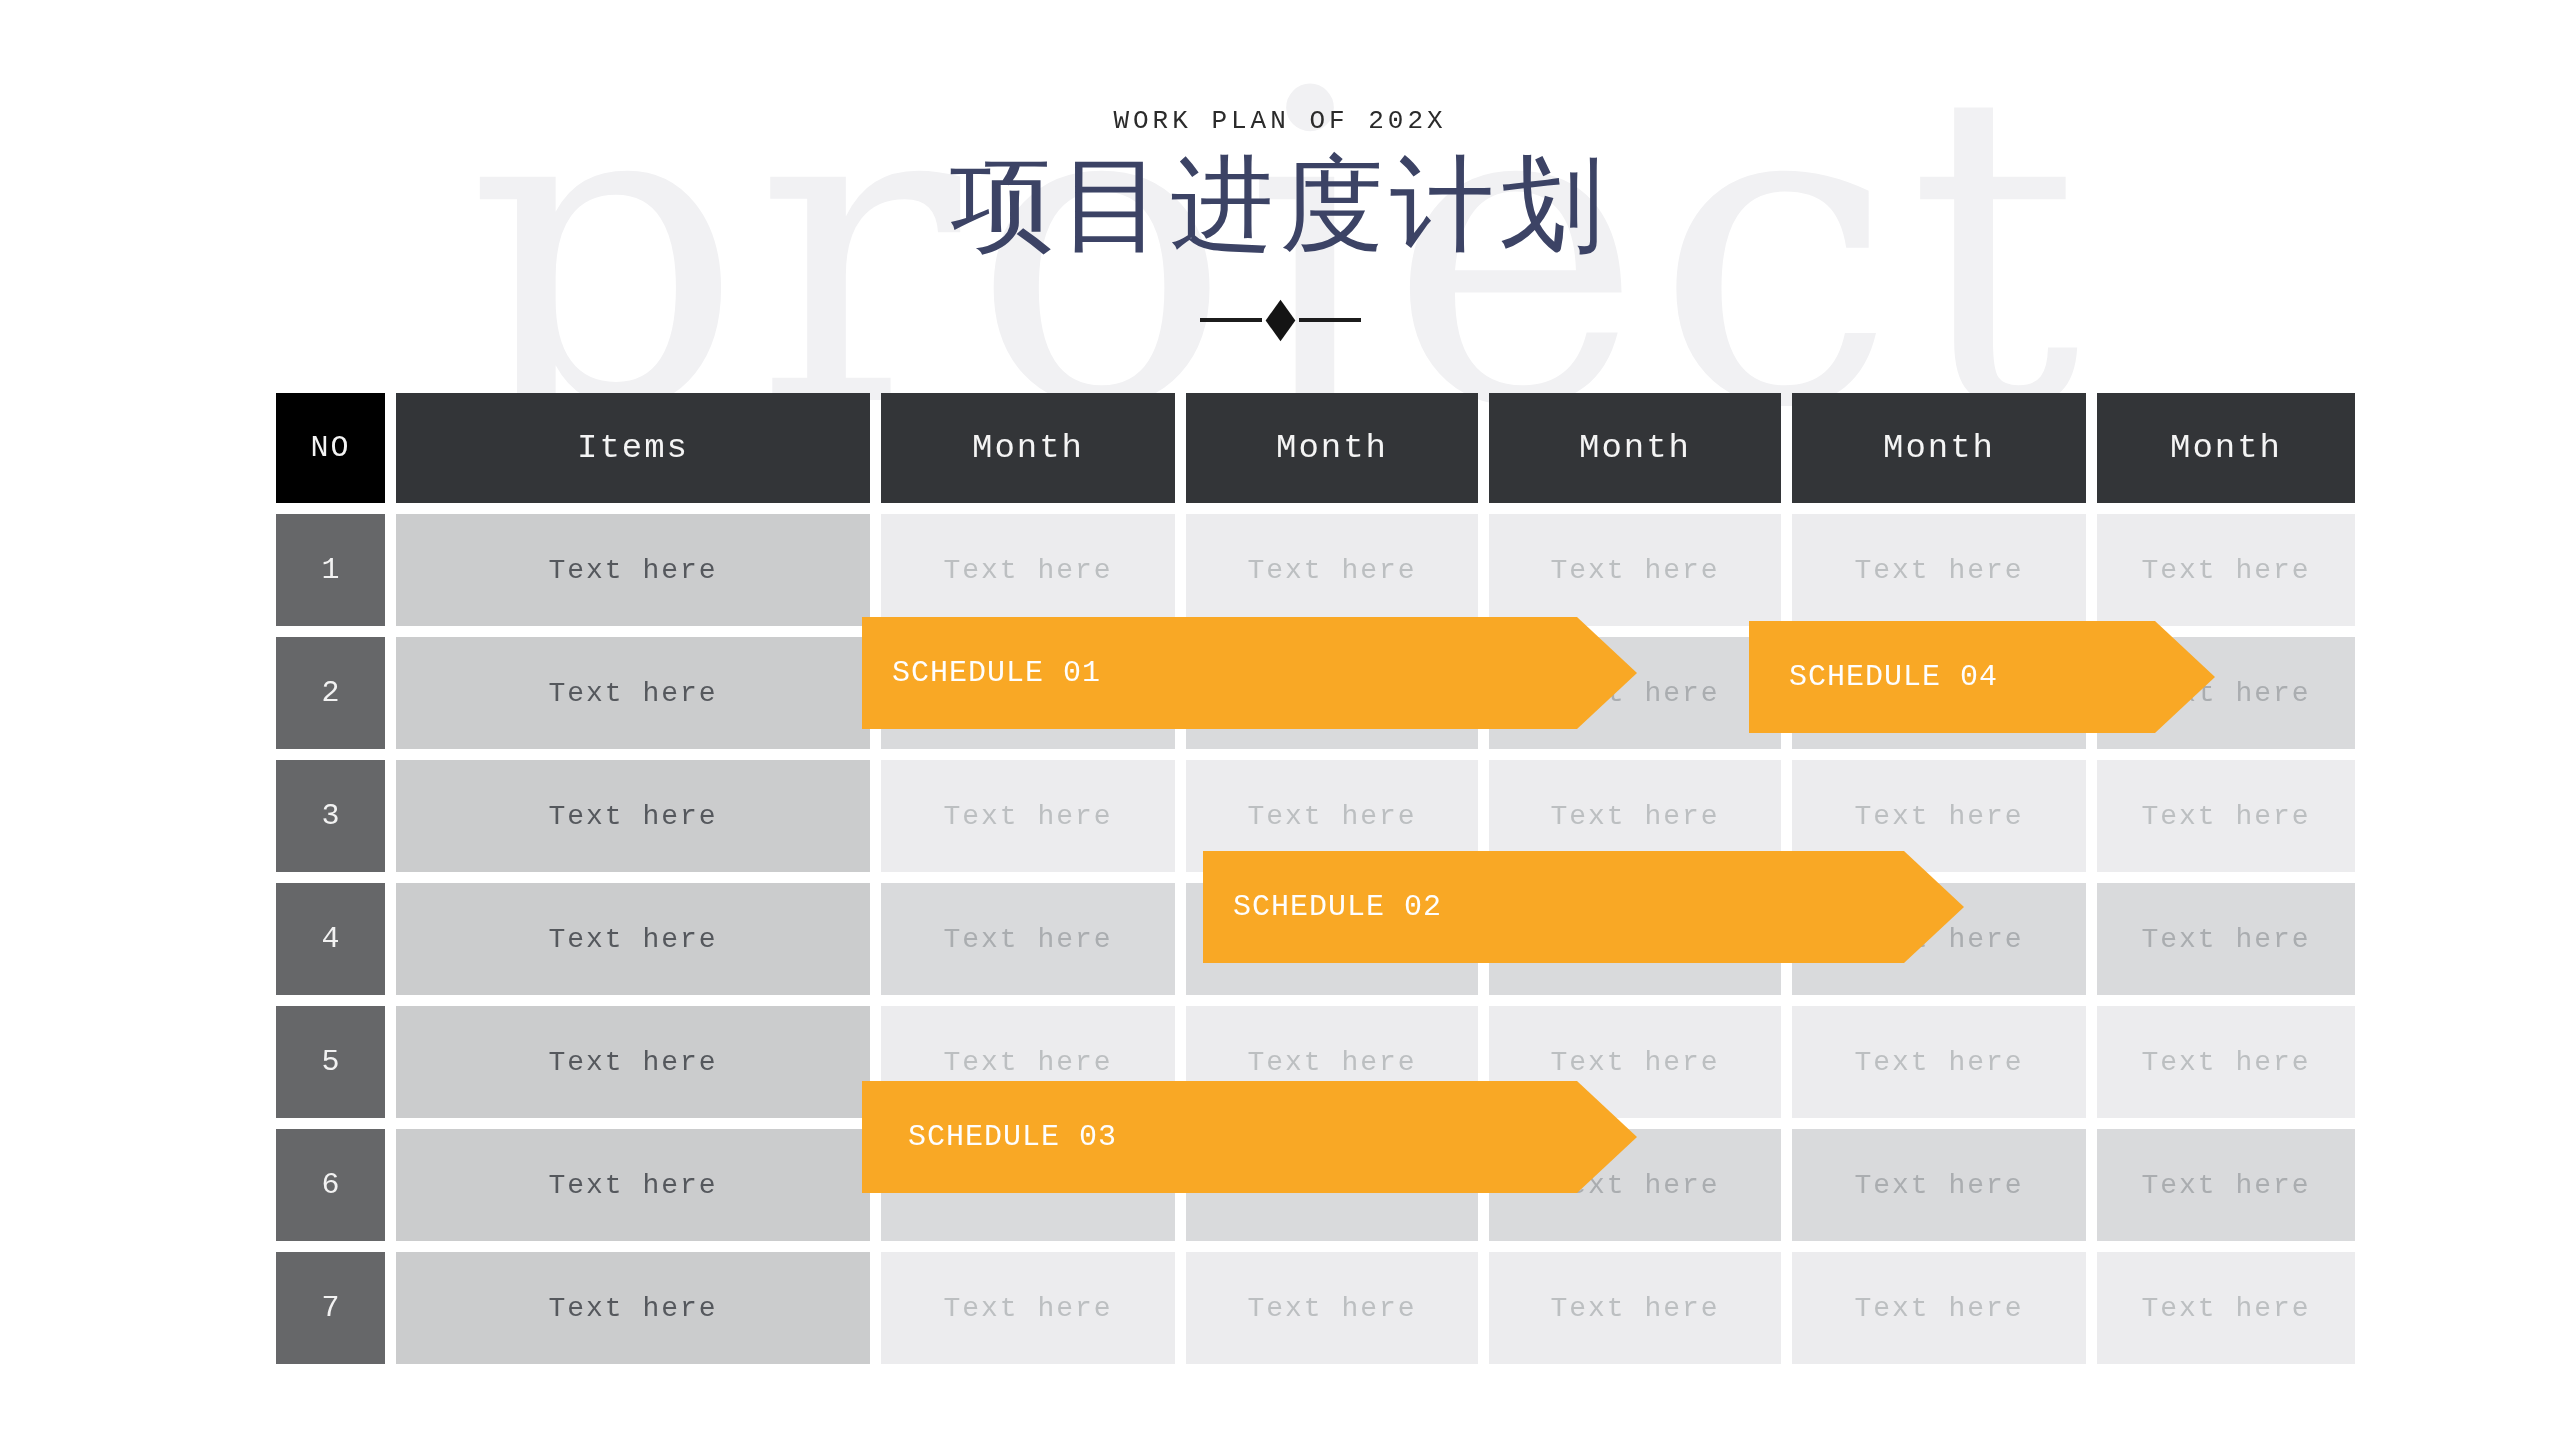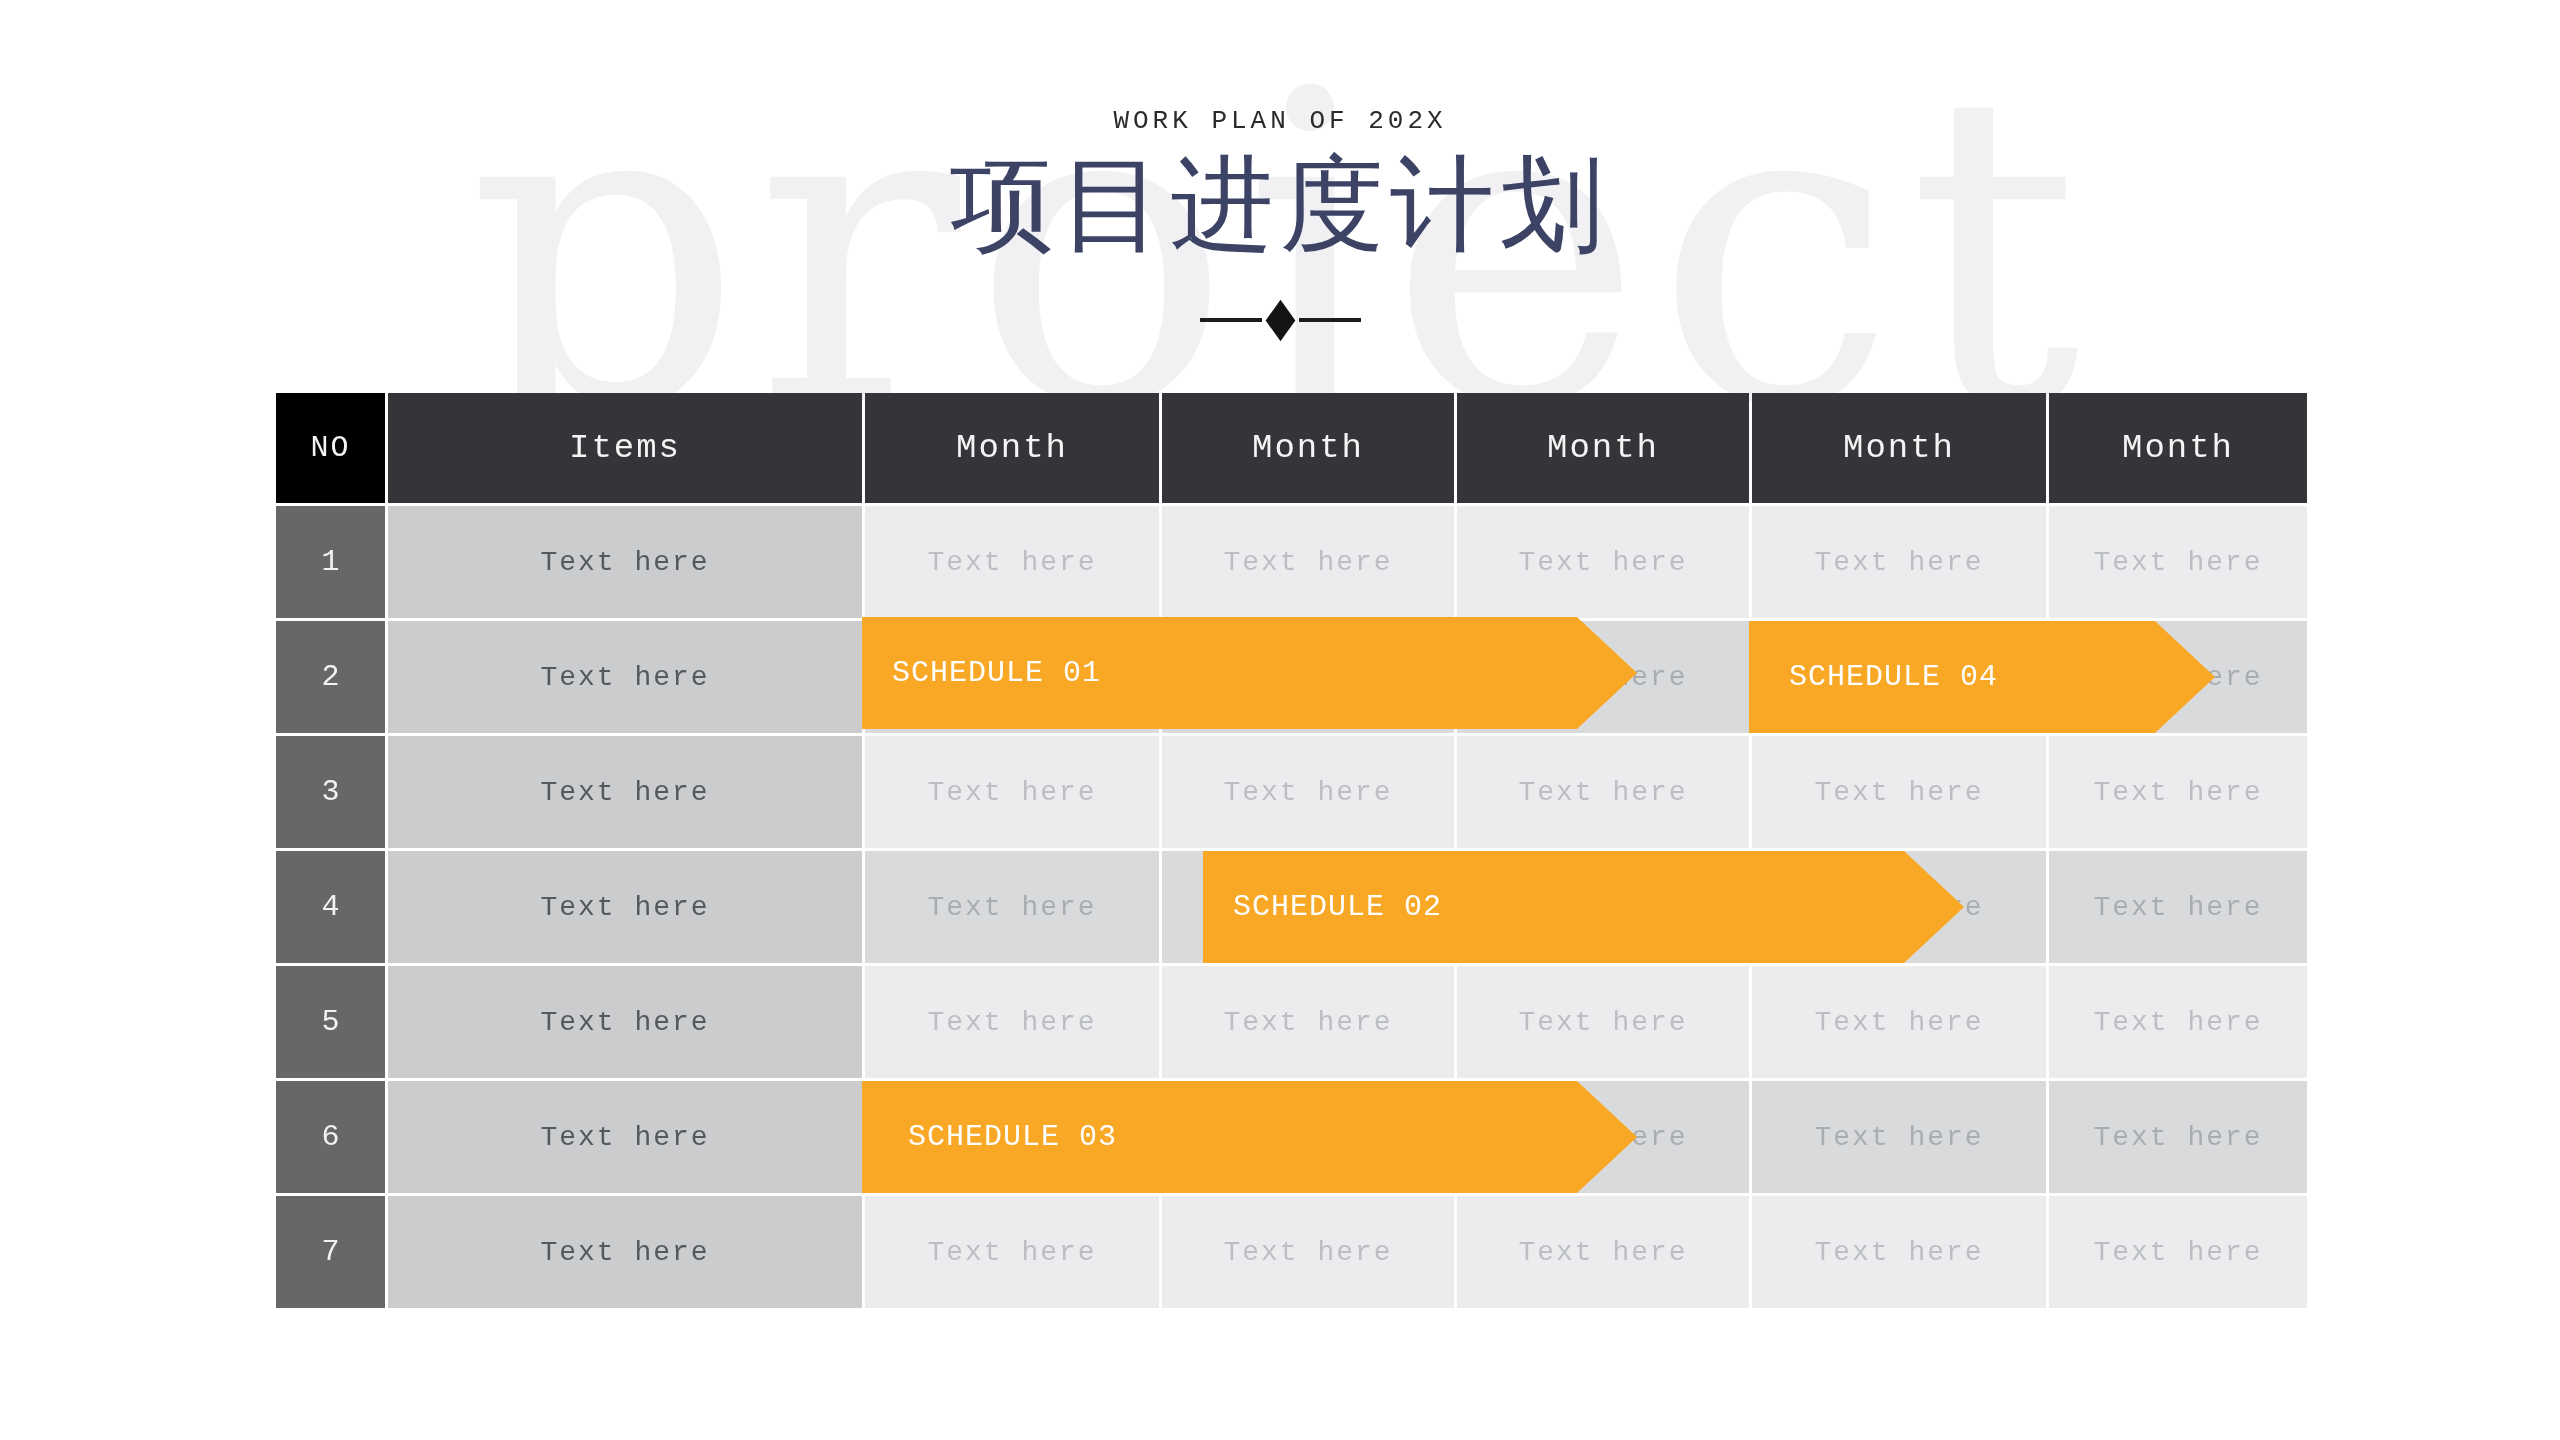--- a/index.html
+++ b/index.html
@@ -75,21 +75,21 @@
 
   
   .gantt-table {
     position: absolute;
     left: 276px;
     top: 393px;
     z-index: 1;
     display: grid;
     grid-template-columns: 109px 474px 294px 292px 292px 294px 258px;
     grid-template-rows: 110px repeat(7, 112px);
-    gap: 3px;
+    gap: 11px;
   }
   .cell {
     display: flex;
     align-items: center;
     justify-content: center;
     overflow: hidden;
     white-space: nowrap;
   }
   .th {
     background: #333538;

